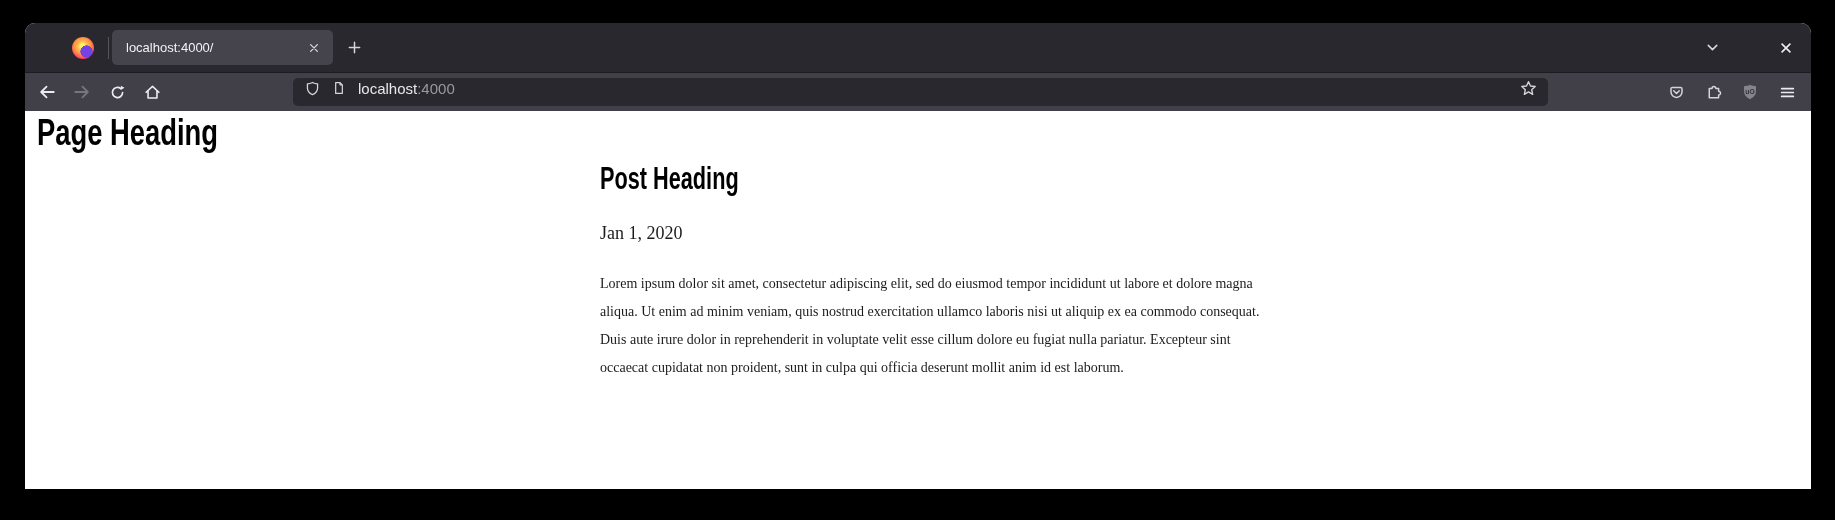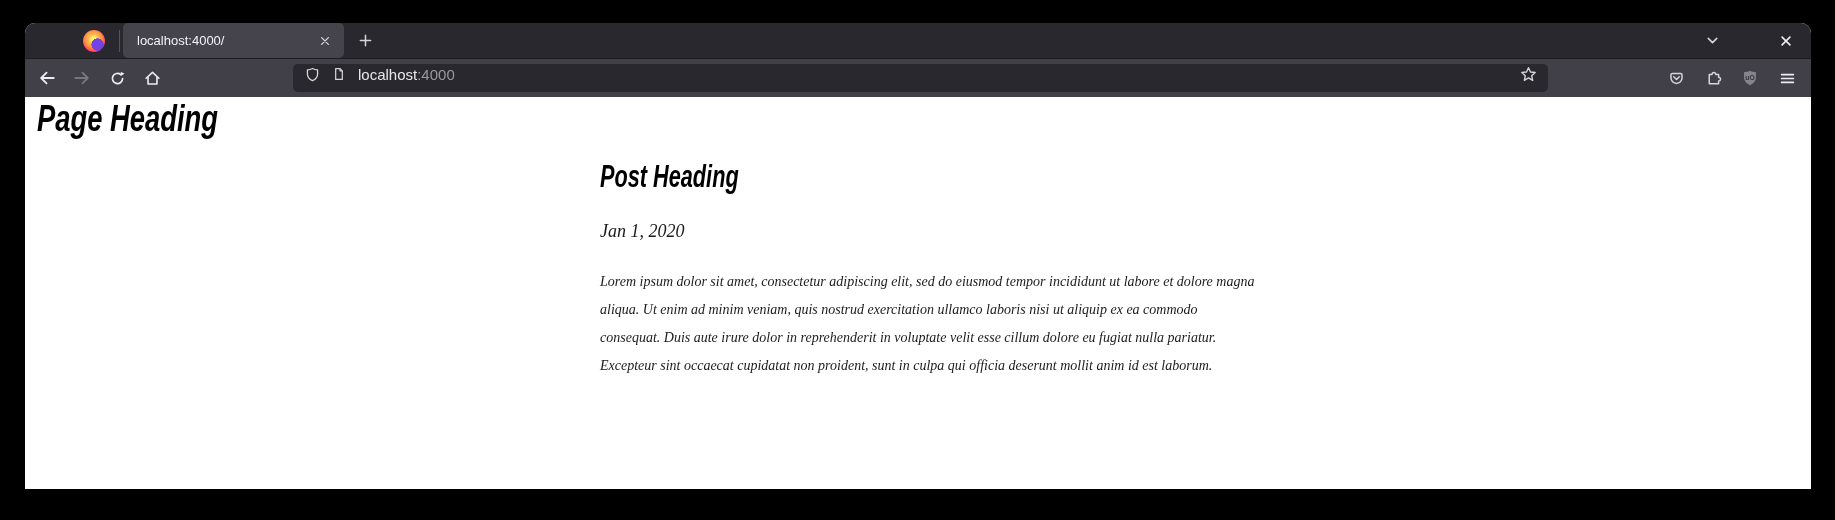--- a/index.html
+++ b/index.html
@@ -2,22 +2,22 @@
 <html><head>
 <meta charset="utf-8">
 <style>
   html,body{margin:0;padding:0;background:#000;}
   .stage{position:relative;width:1835px;height:520px;background:#000;overflow:hidden;
          font-family:"Liberation Sans",sans-serif;}
   .window{position:absolute;left:25px;top:23px;width:1786px;height:466px;
           border-radius:10px 10px 0 0;overflow:hidden;background:#fff;}
 
   
-  .tabbar{height:36px;background:#29282e;display:flex;align-items:center;
-          border-bottom:1px solid #1c1b21;box-sizing:border-box;padding-left:11px;}
+  .tabbar{height:50px;background:#29282e;display:flex;align-items:center;
+          border-bottom:1px solid #1c1b21;box-sizing:border-box;}
   .fx-logo{width:22px;height:22px;margin-left:47px;border-radius:50%;flex:none;
     background:
       radial-gradient(circle at 66% 66%, #7542e5 0 29%, rgba(0,0,0,0) 31%),
       radial-gradient(circle at 48% 42%, #fff36e 0 12%, #ffbd4f 28%, #ff9640 48%, #ff3b6b 72%, #e31587 95%);}
   .tab-sep{width:1px;height:22px;background:#55545c;margin-left:14px;flex:none;}
   .tab{height:35px;width:221px;margin-left:3px;background:#45444d;border-radius:5px;
        display:flex;align-items:center;padding:0 8px 0 14px;box-sizing:border-box;flex:none;}
   .tab-title{flex:1;font-size:13px;color:#f2f2f5;white-space:nowrap;overflow:hidden;}
   .icon-btn{display:flex;align-items:center;justify-content:center;flex:none;
             width:30px;height:30px;border-radius:4px;cursor:default;}
@@ -32,25 +32,25 @@
   .nav-btn{width:32px;height:32px;margin-right:3px;}
   .urlbar{margin-left:122px;width:1255px;height:28px;background:#29282e;border-radius:5px;
           display:flex;align-items:center;padding:0 8px 8px 12px;box-sizing:border-box;flex:none;}
   .urlbar .chip{display:flex;align-items:center;margin-right:12px;flex:none;}
   .url-text{flex:1;font-size:15px;color:#e8e8ea;white-space:nowrap;overflow:hidden;}
   .url-port{color:#9a99a1;}
   .right-icons{display:flex;align-items:center;margin-left:112px;}
   .right-icons .icon-btn{width:32px;height:32px;margin-right:5px;}
 
   
-  .content{position:relative;height:385px;background:#fff;color:#1b1b1b;overflow:hidden;font-style:italic;}
+  .content{position:relative;height:385px;background:#fff;color:#1b1b1b;overflow:hidden;}
   .page-heading{position:absolute;left:12px;top:-2px;margin:0;font-size:37px;line-height:48px;
                 font-weight:700;color:#000;transform:scaleX(.74);transform-origin:0 50%;
                 white-space:nowrap;letter-spacing:0;}
-  .post{position:absolute;left:575px;top:60px;width:660px;}
+  .post{position:absolute;left:575px;top:48px;width:660px;}
   .post-title{margin:0;font-size:31px;line-height:40px;font-weight:700;color:#000;
               transform:scaleX(.70);transform-origin:0 50%;white-space:nowrap;}
   .post-date{margin:24px 0 7px 0;font-family:"Liberation Serif",serif;font-size:18px;color:#1b1b1b;}
   .post-body{margin:26px 0 0 0;font-family:"Liberation Serif",serif;font-size:14px;
              line-height:28px;color:#1b1b1b;}
 
   svg{display:block;}
 </style>
 </head>
 <body>

